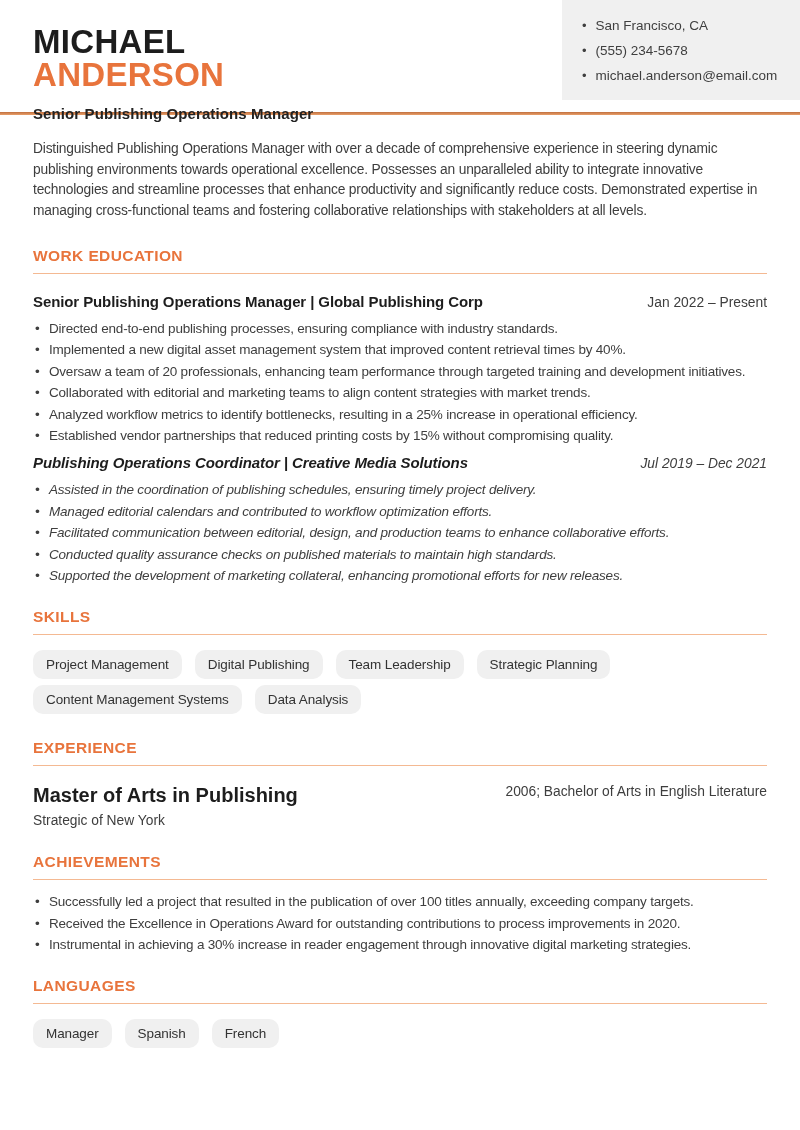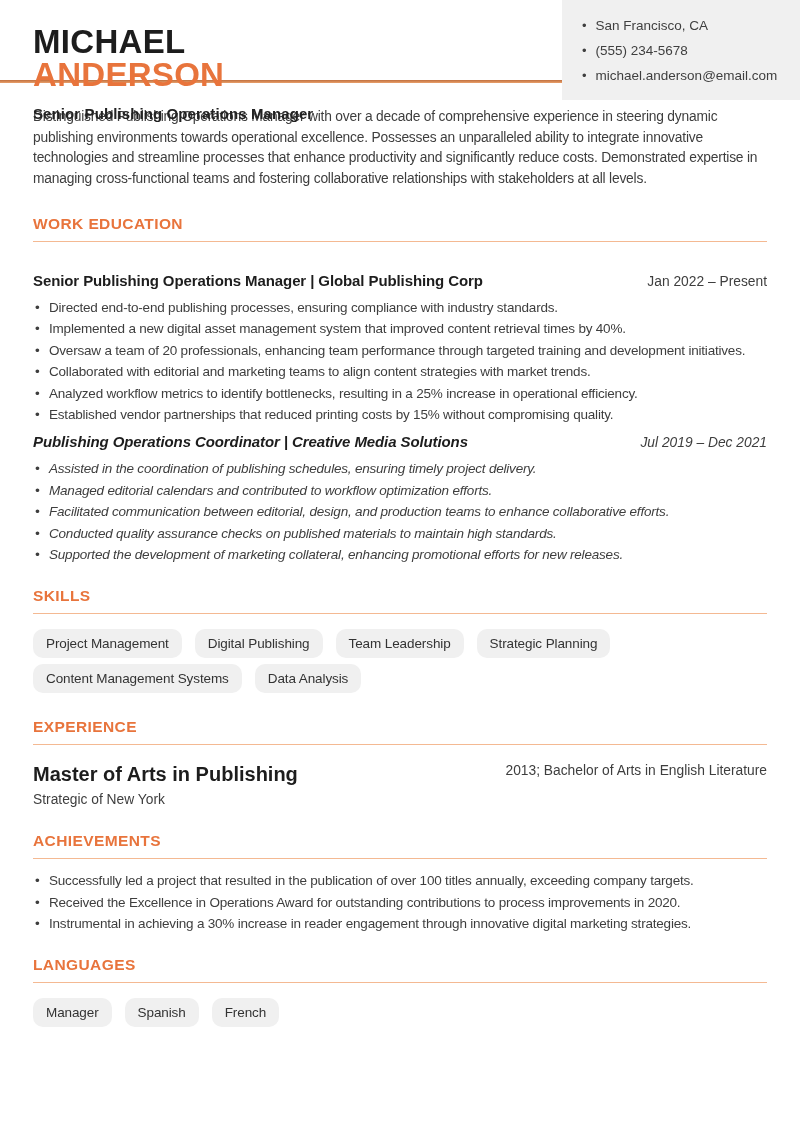--- a/index.html
+++ b/index.html
@@ -8,42 +8,42 @@
   }
   *{box-sizing:border-box;}
   html,body{margin:0;padding:0;}
   body{
     width:800px;height:1130px;overflow:hidden;background:#fff;position:relative;
     font-family:"Liberation Sans", sans-serif;color:var(--text);
   }
   .page{padding:0 33px;}
 
   
-  .header{position:relative;padding-top:25px;height:80px;}
+  .header{position:relative;padding-top:25px;height:112px;}
   .name{margin:0;font-size:33px;line-height:33px;font-weight:bold;color:var(--heading);letter-spacing:.3px;}
   .name.last{color:var(--accent);}
   .header-role{margin-top:14px;font-size:15px;font-weight:600;color:#222;letter-spacing:.1px;}
   .contact-box{
     position:absolute;top:0;left:529px;right:-33px;
     background:var(--panel-bg);padding:13px 12px 12px 20px;min-height:87px;
   }
   .contact-item{display:flex;align-items:center;font-size:13.5px;color:#3f3f3f;padding:5px 0;}
   .contact-item .dot{margin-right:9px;font-size:13px;color:#3f3f3f;}
 
   .top-divider{height:3px;margin:0 -33px;background:linear-gradient(180deg,var(--divider-dark),var(--divider-light));}
 
   
   .summary{margin:24px 0 0;font-size:13.8px;line-height:20.7px;letter-spacing:-.2px;color:var(--text);}
 
   
   .sec-title{
     margin:25px 0 0;padding-bottom:8px;border-bottom:1px solid var(--rule);
     font-size:15.5px;font-weight:bold;color:var(--accent);letter-spacing:.4px;
   }
-  .job{margin-top:30px;}
+  .job{margin-top:19px;}
   .job + .job{margin-top:11px;font-style:italic;}
   .job-head{display:flex;justify-content:space-between;align-items:baseline;}
   .job-name{font-size:15px;font-weight:bold;color:var(--heading);letter-spacing:-.1px;}
   .job-date{font-size:13.8px;color:var(--text);white-space:nowrap;margin-left:20px;}
   ul.bullets{list-style:none;margin:12px 0 0;padding:0;}
   ul.bullets li{
     position:relative;padding-left:16px;margin-bottom:7.5px;
     font-size:13.5px;line-height:14px;letter-spacing:-.2px;color:var(--text);
   }
   ul.bullets li::before{content:"•";position:absolute;left:2px;top:0;color:var(--text);}
@@ -160,21 +160,21 @@
       </div>
   </section>
 
   <section>
     <h2 class="sec-title">EXPERIENCE</h2>
     <div class="edu-row">
       <div>
         <div class="edu-degree">Master of Arts in Publishing</div>
         <div class="edu-school">Strategic of New York</div>
       </div>
-      <div class="edu-details">2013; Bachelor of Arts in English Literature</div>
+      <div class="edu-details">2006; Bachelor of Arts in English Literature</div>
     </div>
   </section>
 
   <section>
     <h2 class="sec-title">ACHIEVEMENTS</h2>
     <ul class="bullets" style="margin-top:15px">
 
         <li>Successfully led a project that resulted in the publication of over 100 titles annually, exceeding company targets.</li>
 
         <li>Received the Excellence in Operations Award for outstanding contributions to process improvements in 2020.</li>

